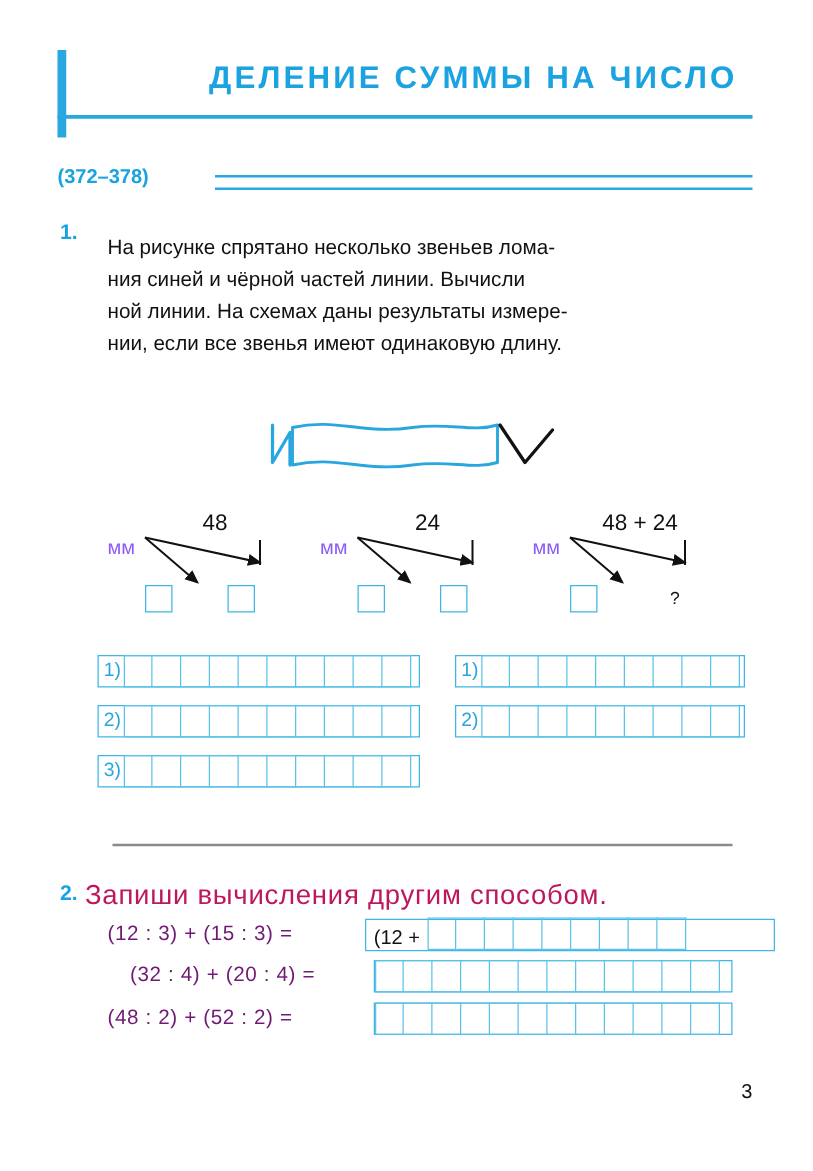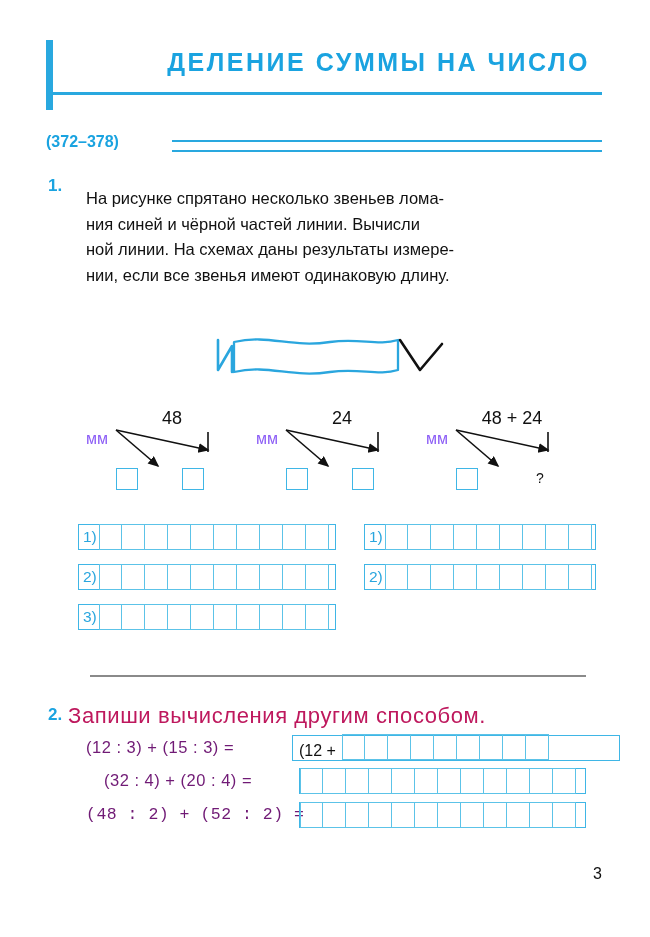--- a/index.html
+++ b/index.html
@@ -409,21 +409,21 @@
         <div class="cell"></div>
         <div class="cell"></div>
         <div class="cell"></div>
         <div class="cell"></div>
         <div class="cell"></div>
         <div class="cell"></div>
         <div class="cell"></div>
     </div>
   </div>
 
-  <div class="expr" style="left:86px; top:805px;font-family:Liberation Mono, monospace;">(48 : 2) + (52 : 2) =</div>
+  <div class="expr" style="left:86px; top:805px;">(48 : 2) + (52 : 2) =</div>
   <div class="ans-row ans-box" style="left:299px; top:802px; width:287px;">
     <div class="cells">
       <div class="cell"></div>
         <div class="cell"></div>
         <div class="cell"></div>
         <div class="cell"></div>
         <div class="cell"></div>
         <div class="cell"></div>
         <div class="cell"></div>
         <div class="cell"></div>

